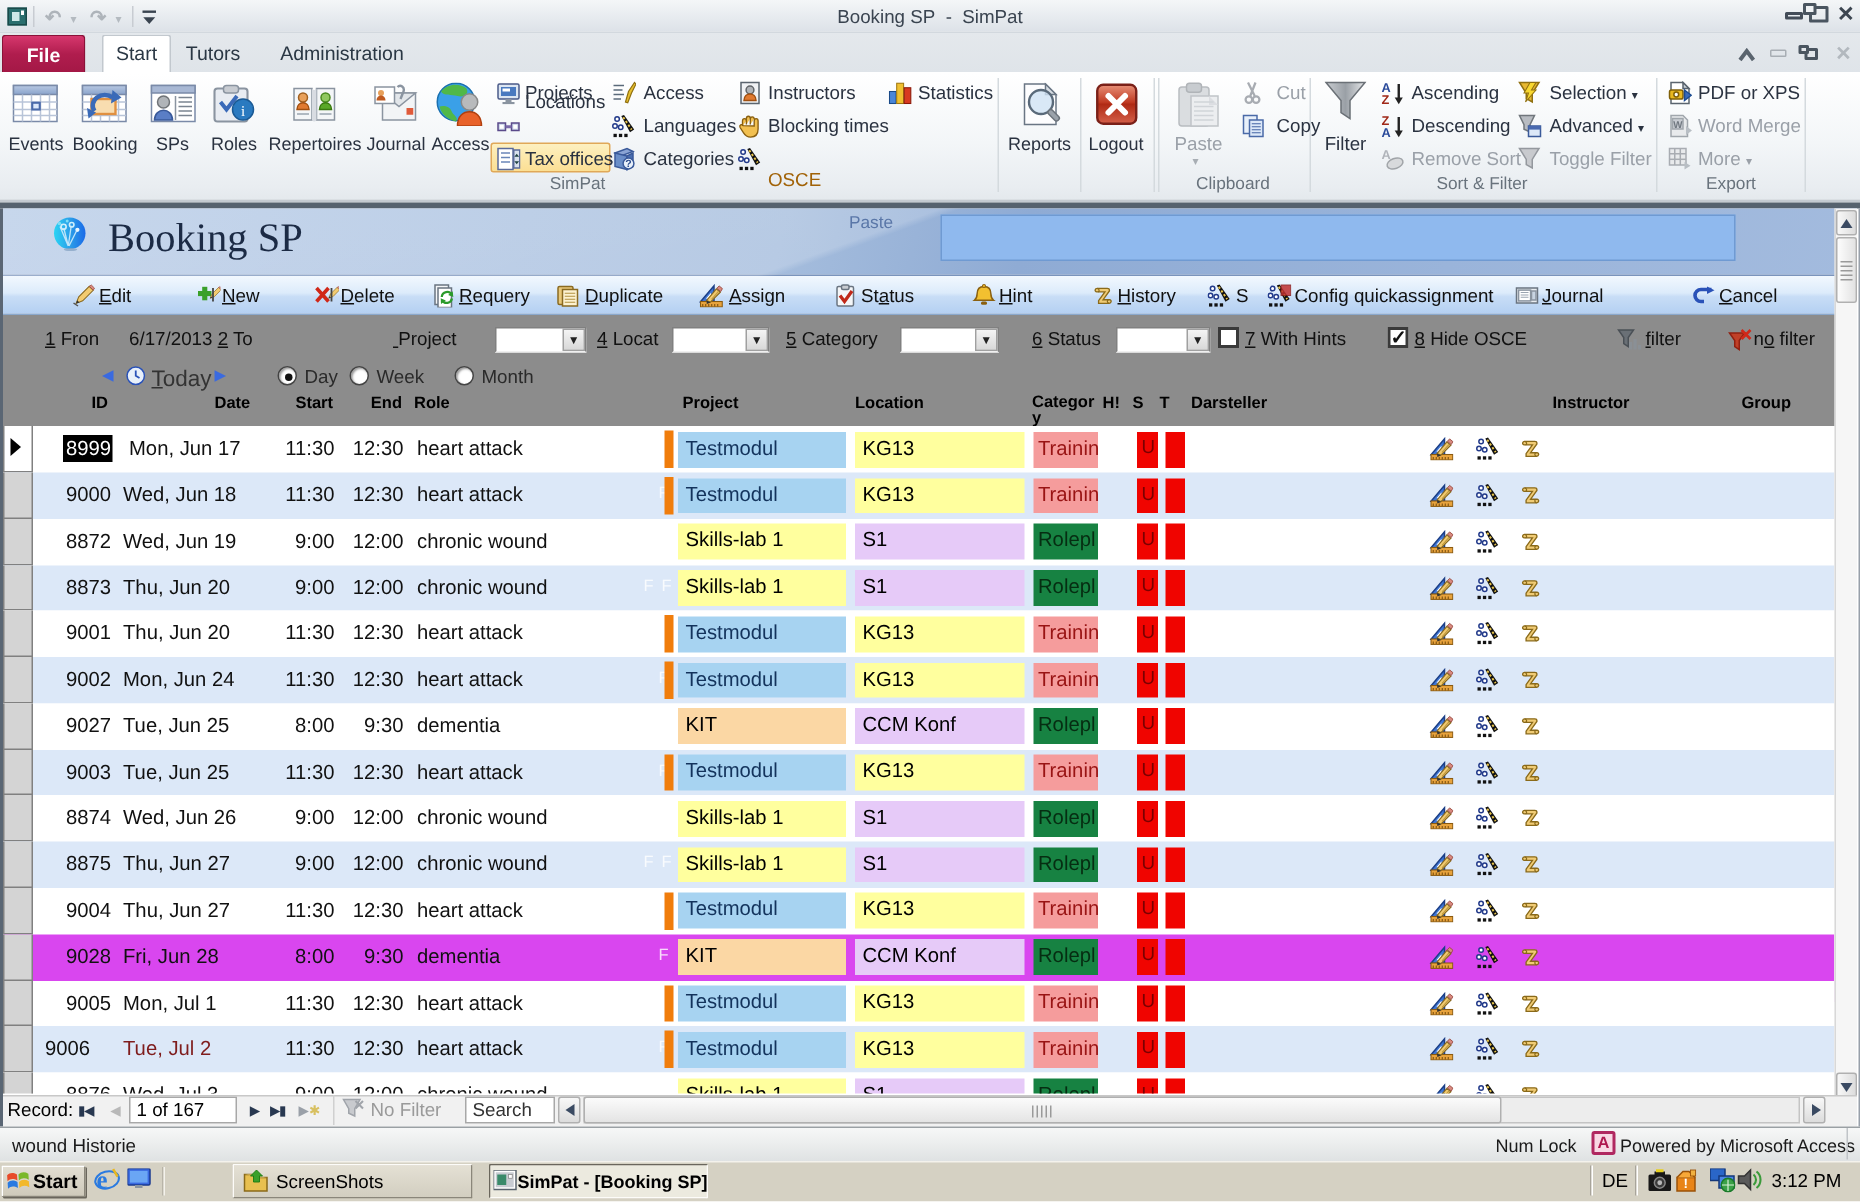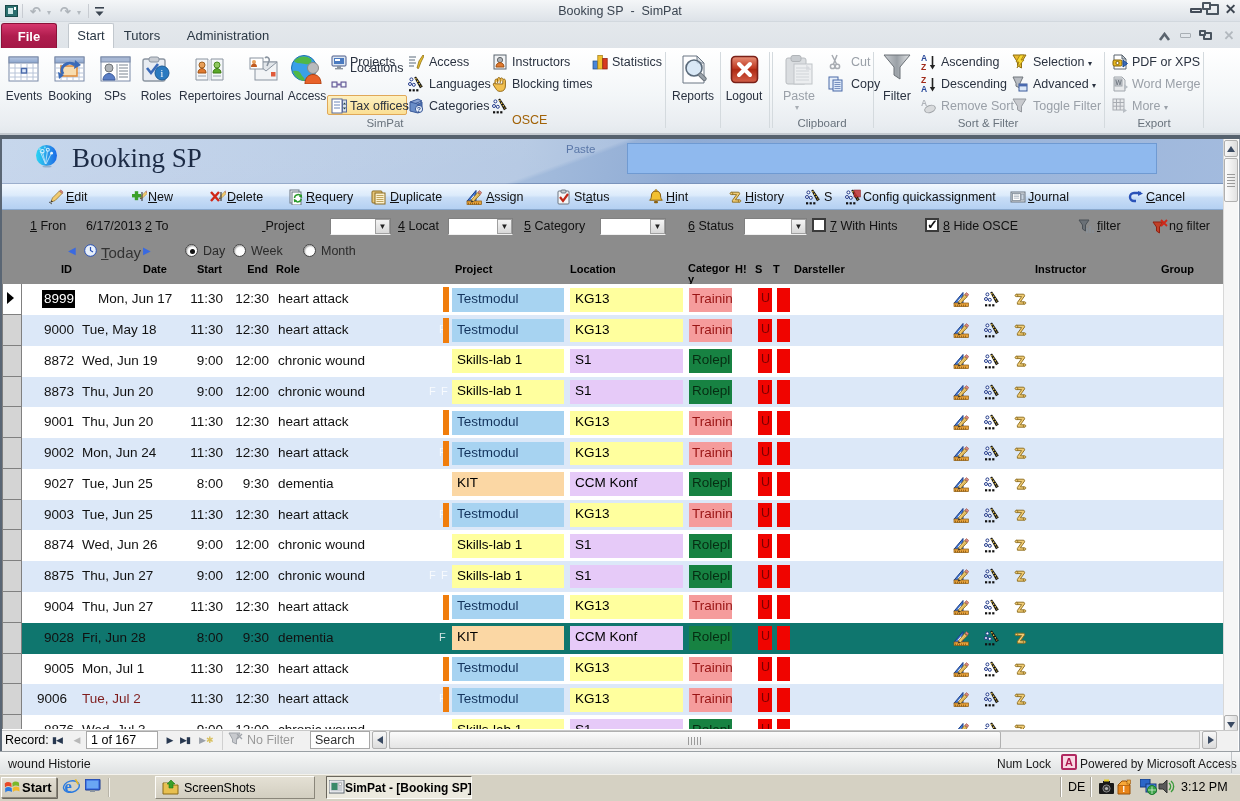--- a/index.html
+++ b/index.html
@@ -550,21 +550,21 @@
 <div style="position:absolute;left:773px;top:263px;height:20px;color:#000;font-size:11px;font-weight:bold;white-space:nowrap;">T</div>
 <div style="position:absolute;left:794px;top:263px;height:20px;color:#000;font-size:11px;font-weight:bold;white-space:nowrap;">Darsteller</div>
 <div style="position:absolute;left:1035px;top:263px;height:20px;color:#000;font-size:11px;font-weight:bold;white-space:nowrap;">Instructor</div>
 <div style="position:absolute;left:1161px;top:263px;height:20px;color:#000;font-size:11px;font-weight:bold;white-space:nowrap;">Group</div>
 <div style="position:absolute;left:2px;top:284.3px;width:1221px;height:445.2px;background:#fff;overflow:hidden">
     <div style="position:absolute;left:0;top:0.00px;width:1221px;height:30.77px;background:#ffffff">
       <div style="position:absolute;left:0;top:0;width:20px;height:30.77px;background:#fff;border:1px solid #808080;border-top:none">
         <div style="position:absolute;left:4px;top:8px;width:0;height:0;border-left:7px solid #000;border-top:6px solid transparent;border-bottom:6px solid transparent"></div>
       </div>
       <div style="position:absolute;left:40px;top:6px;width:33px;height:18px;background:#000;color:#fff;font-size:13.5px;text-align:right;padding-right:1px;line-height:17px">8999</div>
-      <div style="position:absolute;left:96px;top:7px;font-size:13.5px;color:#111;white-space:nowrap">Mon, Jun 17</div>
+      <div style="position:absolute;left:84px;top:7px;font-size:13.5px;color:#111;white-space:nowrap">Mon, Jun 17</div>
       <div style="position:absolute;left:175px;top:7px;width:46px;text-align:right;font-size:13.5px;color:#111">11:30</div>
       <div style="position:absolute;left:221px;top:7px;width:46px;text-align:right;font-size:13.5px;color:#111">12:30</div>
       <div style="position:absolute;left:276px;top:7px;font-size:13.5px;color:#111;white-space:nowrap">heart attack</div>
       <div style="position:absolute;left:441px;top:3px;width:6px;height:24.77px;background:#f07d0c"></div>
       <div style="position:absolute;left:450px;top:3.5px;width:112px;height:23.77px;background:#a7d3f1;color:#13335c;font-size:13.5px;padding:3px 0 0 5px">Testmodul</div>
       <div style="position:absolute;left:568px;top:3.5px;width:113px;height:23.77px;background:#ffff9e;color:#000000;font-size:13.5px;padding:3px 0 0 5px;white-space:nowrap;overflow:hidden">KG13</div>
       <div style="position:absolute;left:687px;top:3.5px;width:43px;height:23.77px;background:#f59c9c;color:#991414;font-size:13.5px;padding:3px 0 0 3px;white-space:nowrap;overflow:hidden">Trainin</div>
       <div style="position:absolute;left:756px;top:3.5px;width:14px;height:23.77px;background:#f00400;color:#7a0000;font-size:12.5px;padding:3px 0 0 3px">U</div>
       <div style="position:absolute;left:775px;top:3.5px;width:13px;height:23.77px;background:#f00400"></div>
       <div style="position:absolute;left:951px;top:7px;width:16px;height:16px"><svg style="" width="16" height="16" viewBox="0 0 16 16">
@@ -588,21 +588,21 @@
           <rect x="8.2" y="13.2" width="2.2" height="2.2" fill="#111"></rect>
         </svg></div>
       <div style="position:absolute;left:1010px;top:7px;width:16px;height:16px"><svg style="" width="16" height="16" viewBox="0 0 16 16">
           <path d="M4.5 3.2 C3 3.2 2.4 5.4 4.2 5.6 L9.6 5.6 5.4 11.4 5.4 13.2 12.2 13.2 C14 13.4 14.4 11 12.6 10.8 L8.4 10.8 12.6 5 12.6 4.4 C12.6 3.6 12 3.2 11.2 3.2 Z" fill="#f0cb74" stroke="#8a6a1a" stroke-width="0.9"></path>
           <path d="M4.4 3.2 C6 3.4 6.2 5.2 5 5.6 M12.4 13.2 C11 13 10.8 11.2 12 10.8" fill="none" stroke="#8a6a1a" stroke-width="0.8"></path>
         </svg></div>
     </div>
     <div style="position:absolute;left:0;top:30.77px;width:1221px;height:30.77px;background:#dce8f8">
       <div style="position:absolute;left:0;top:0;width:20px;height:30.77px;background:#d4d4d4;border:1px solid #808080;border-top:none"></div>
       <div style="position:absolute;left:28px;top:7px;width:44px;text-align:right;font-size:13.5px;color:#111">9000</div>
-      <div style="position:absolute;left:80px;top:7px;font-size:13.5px;color:#111;white-space:nowrap">Tue, May 18</div>
+      <div style="position:absolute;left:80px;top:7px;font-size:13.5px;color:#111;white-space:nowrap">Wed, Jun 18</div>
       <div style="position:absolute;left:175px;top:7px;width:46px;text-align:right;font-size:13.5px;color:#111">11:30</div>
       <div style="position:absolute;left:221px;top:7px;width:46px;text-align:right;font-size:13.5px;color:#111">12:30</div>
       <div style="position:absolute;left:276px;top:7px;font-size:13.5px;color:#111;white-space:nowrap">heart attack</div>
       <div style="position:absolute;left:437px;top:8px;font-size:11px;color:rgba(255,255,255,.8)">F</div>
       <div style="position:absolute;left:441px;top:3px;width:6px;height:24.77px;background:#f07d0c"></div>
       <div style="position:absolute;left:450px;top:3.5px;width:112px;height:23.77px;background:#a7d3f1;color:#13335c;font-size:13.5px;padding:3px 0 0 5px">Testmodul</div>
       <div style="position:absolute;left:568px;top:3.5px;width:113px;height:23.77px;background:#ffff9e;color:#000000;font-size:13.5px;padding:3px 0 0 5px;white-space:nowrap;overflow:hidden">KG13</div>
       <div style="position:absolute;left:687px;top:3.5px;width:43px;height:23.77px;background:#f59c9c;color:#991414;font-size:13.5px;padding:3px 0 0 3px;white-space:nowrap;overflow:hidden">Trainin</div>
       <div style="position:absolute;left:756px;top:3.5px;width:14px;height:23.77px;background:#f00400;color:#7a0000;font-size:12.5px;padding:3px 0 0 3px">U</div>
       <div style="position:absolute;left:775px;top:3.5px;width:13px;height:23.77px;background:#f00400"></div>
@@ -967,21 +967,21 @@
           <circle cx="5.8" cy="8.8" r="1.5" fill="#fff" stroke="#223a8a" stroke-width="1"></circle>
           <rect x="1" y="13.2" width="2.2" height="2.2" fill="#111"></rect>
           <rect x="4.6" y="13.2" width="2.2" height="2.2" fill="#111"></rect>
           <rect x="8.2" y="13.2" width="2.2" height="2.2" fill="#111"></rect>
         </svg></div>
       <div style="position:absolute;left:1010px;top:7px;width:16px;height:16px"><svg style="" width="16" height="16" viewBox="0 0 16 16">
           <path d="M4.5 3.2 C3 3.2 2.4 5.4 4.2 5.6 L9.6 5.6 5.4 11.4 5.4 13.2 12.2 13.2 C14 13.4 14.4 11 12.6 10.8 L8.4 10.8 12.6 5 12.6 4.4 C12.6 3.6 12 3.2 11.2 3.2 Z" fill="#f0cb74" stroke="#8a6a1a" stroke-width="0.9"></path>
           <path d="M4.4 3.2 C6 3.4 6.2 5.2 5 5.6 M12.4 13.2 C11 13 10.8 11.2 12 10.8" fill="none" stroke="#8a6a1a" stroke-width="0.8"></path>
         </svg></div>
     </div>
-    <div style="position:absolute;left:0;top:338.47px;width:1221px;height:45px;background:#0f766e">
+    <div style="position:absolute;left:0;top:338.47px;width:1221px;height:45px;background:#d946ef">
       <div style="position:absolute;left:0;top:0;width:20px;height:30.77px;background:#d4d4d4;border:1px solid #808080;border-top:none"></div>
       <div style="position:absolute;left:28px;top:7px;width:44px;text-align:right;font-size:13.5px;color:#111">9028</div>
       <div style="position:absolute;left:80px;top:7px;font-size:13.5px;color:#111;white-space:nowrap">Fri, Jun 28</div>
       <div style="position:absolute;left:175px;top:7px;width:46px;text-align:right;font-size:13.5px;color:#111">8:00</div>
       <div style="position:absolute;left:221px;top:7px;width:46px;text-align:right;font-size:13.5px;color:#111">9:30</div>
       <div style="position:absolute;left:276px;top:7px;font-size:13.5px;color:#111;white-space:nowrap">dementia</div>
       <div style="position:absolute;left:437px;top:8px;font-size:11px;color:rgba(255,255,255,.8)">F</div>
       <div style="position:absolute;left:450px;top:3.5px;width:112px;height:23.77px;background:#fbd7a4;color:#000000;font-size:13.5px;padding:3px 0 0 5px">KIT</div>
       <div style="position:absolute;left:568px;top:3.5px;width:113px;height:23.77px;background:#e6caf8;color:#000000;font-size:13.5px;padding:3px 0 0 5px;white-space:nowrap;overflow:hidden">CCM Konf</div>
       <div style="position:absolute;left:687px;top:3.5px;width:43px;height:23.77px;background:#178242;color:#062d12;font-size:13.5px;padding:3px 0 0 3px;white-space:nowrap;overflow:hidden">Rolepl</div>
@@ -1045,21 +1045,21 @@
           <rect x="4.6" y="13.2" width="2.2" height="2.2" fill="#111"></rect>
           <rect x="8.2" y="13.2" width="2.2" height="2.2" fill="#111"></rect>
         </svg></div>
       <div style="position:absolute;left:1010px;top:7px;width:16px;height:16px"><svg style="" width="16" height="16" viewBox="0 0 16 16">
           <path d="M4.5 3.2 C3 3.2 2.4 5.4 4.2 5.6 L9.6 5.6 5.4 11.4 5.4 13.2 12.2 13.2 C14 13.4 14.4 11 12.6 10.8 L8.4 10.8 12.6 5 12.6 4.4 C12.6 3.6 12 3.2 11.2 3.2 Z" fill="#f0cb74" stroke="#8a6a1a" stroke-width="0.9"></path>
           <path d="M4.4 3.2 C6 3.4 6.2 5.2 5 5.6 M12.4 13.2 C11 13 10.8 11.2 12 10.8" fill="none" stroke="#8a6a1a" stroke-width="0.8"></path>
         </svg></div>
     </div>
     <div style="position:absolute;left:0;top:400.01px;width:1221px;height:30.77px;background:#dce8f8">
       <div style="position:absolute;left:0;top:0;width:20px;height:30.77px;background:#d4d4d4;border:1px solid #808080;border-top:none"></div>
-      <div style="position:absolute;left:28px;top:7px;width:44px;text-align:center;font-size:13.5px;color:#111">9006</div>
+      <div style="position:absolute;left:28px;top:7px;width:44px;text-align:left;font-size:13.5px;color:#111">9006</div>
       <div style="position:absolute;left:80px;top:7px;font-size:13.5px;color:#7f1d1d;white-space:nowrap">Tue, Jul 2</div>
       <div style="position:absolute;left:175px;top:7px;width:46px;text-align:right;font-size:13.5px;color:#111">11:30</div>
       <div style="position:absolute;left:221px;top:7px;width:46px;text-align:right;font-size:13.5px;color:#111">12:30</div>
       <div style="position:absolute;left:276px;top:7px;font-size:13.5px;color:#111;white-space:nowrap">heart attack</div>
       <div style="position:absolute;left:437px;top:8px;font-size:11px;color:rgba(255,255,255,.8)">F</div>
       <div style="position:absolute;left:441px;top:3px;width:6px;height:24.77px;background:#f07d0c"></div>
       <div style="position:absolute;left:450px;top:3.5px;width:112px;height:23.77px;background:#a7d3f1;color:#13335c;font-size:13.5px;padding:3px 0 0 5px">Testmodul</div>
       <div style="position:absolute;left:568px;top:3.5px;width:113px;height:23.77px;background:#ffff9e;color:#000000;font-size:13.5px;padding:3px 0 0 5px;white-space:nowrap;overflow:hidden">KG13</div>
       <div style="position:absolute;left:687px;top:3.5px;width:43px;height:23.77px;background:#f59c9c;color:#991414;font-size:13.5px;padding:3px 0 0 3px;white-space:nowrap;overflow:hidden">Trainin</div>
       <div style="position:absolute;left:756px;top:3.5px;width:14px;height:23.77px;background:#f00400;color:#7a0000;font-size:12.5px;padding:3px 0 0 3px">U</div>

